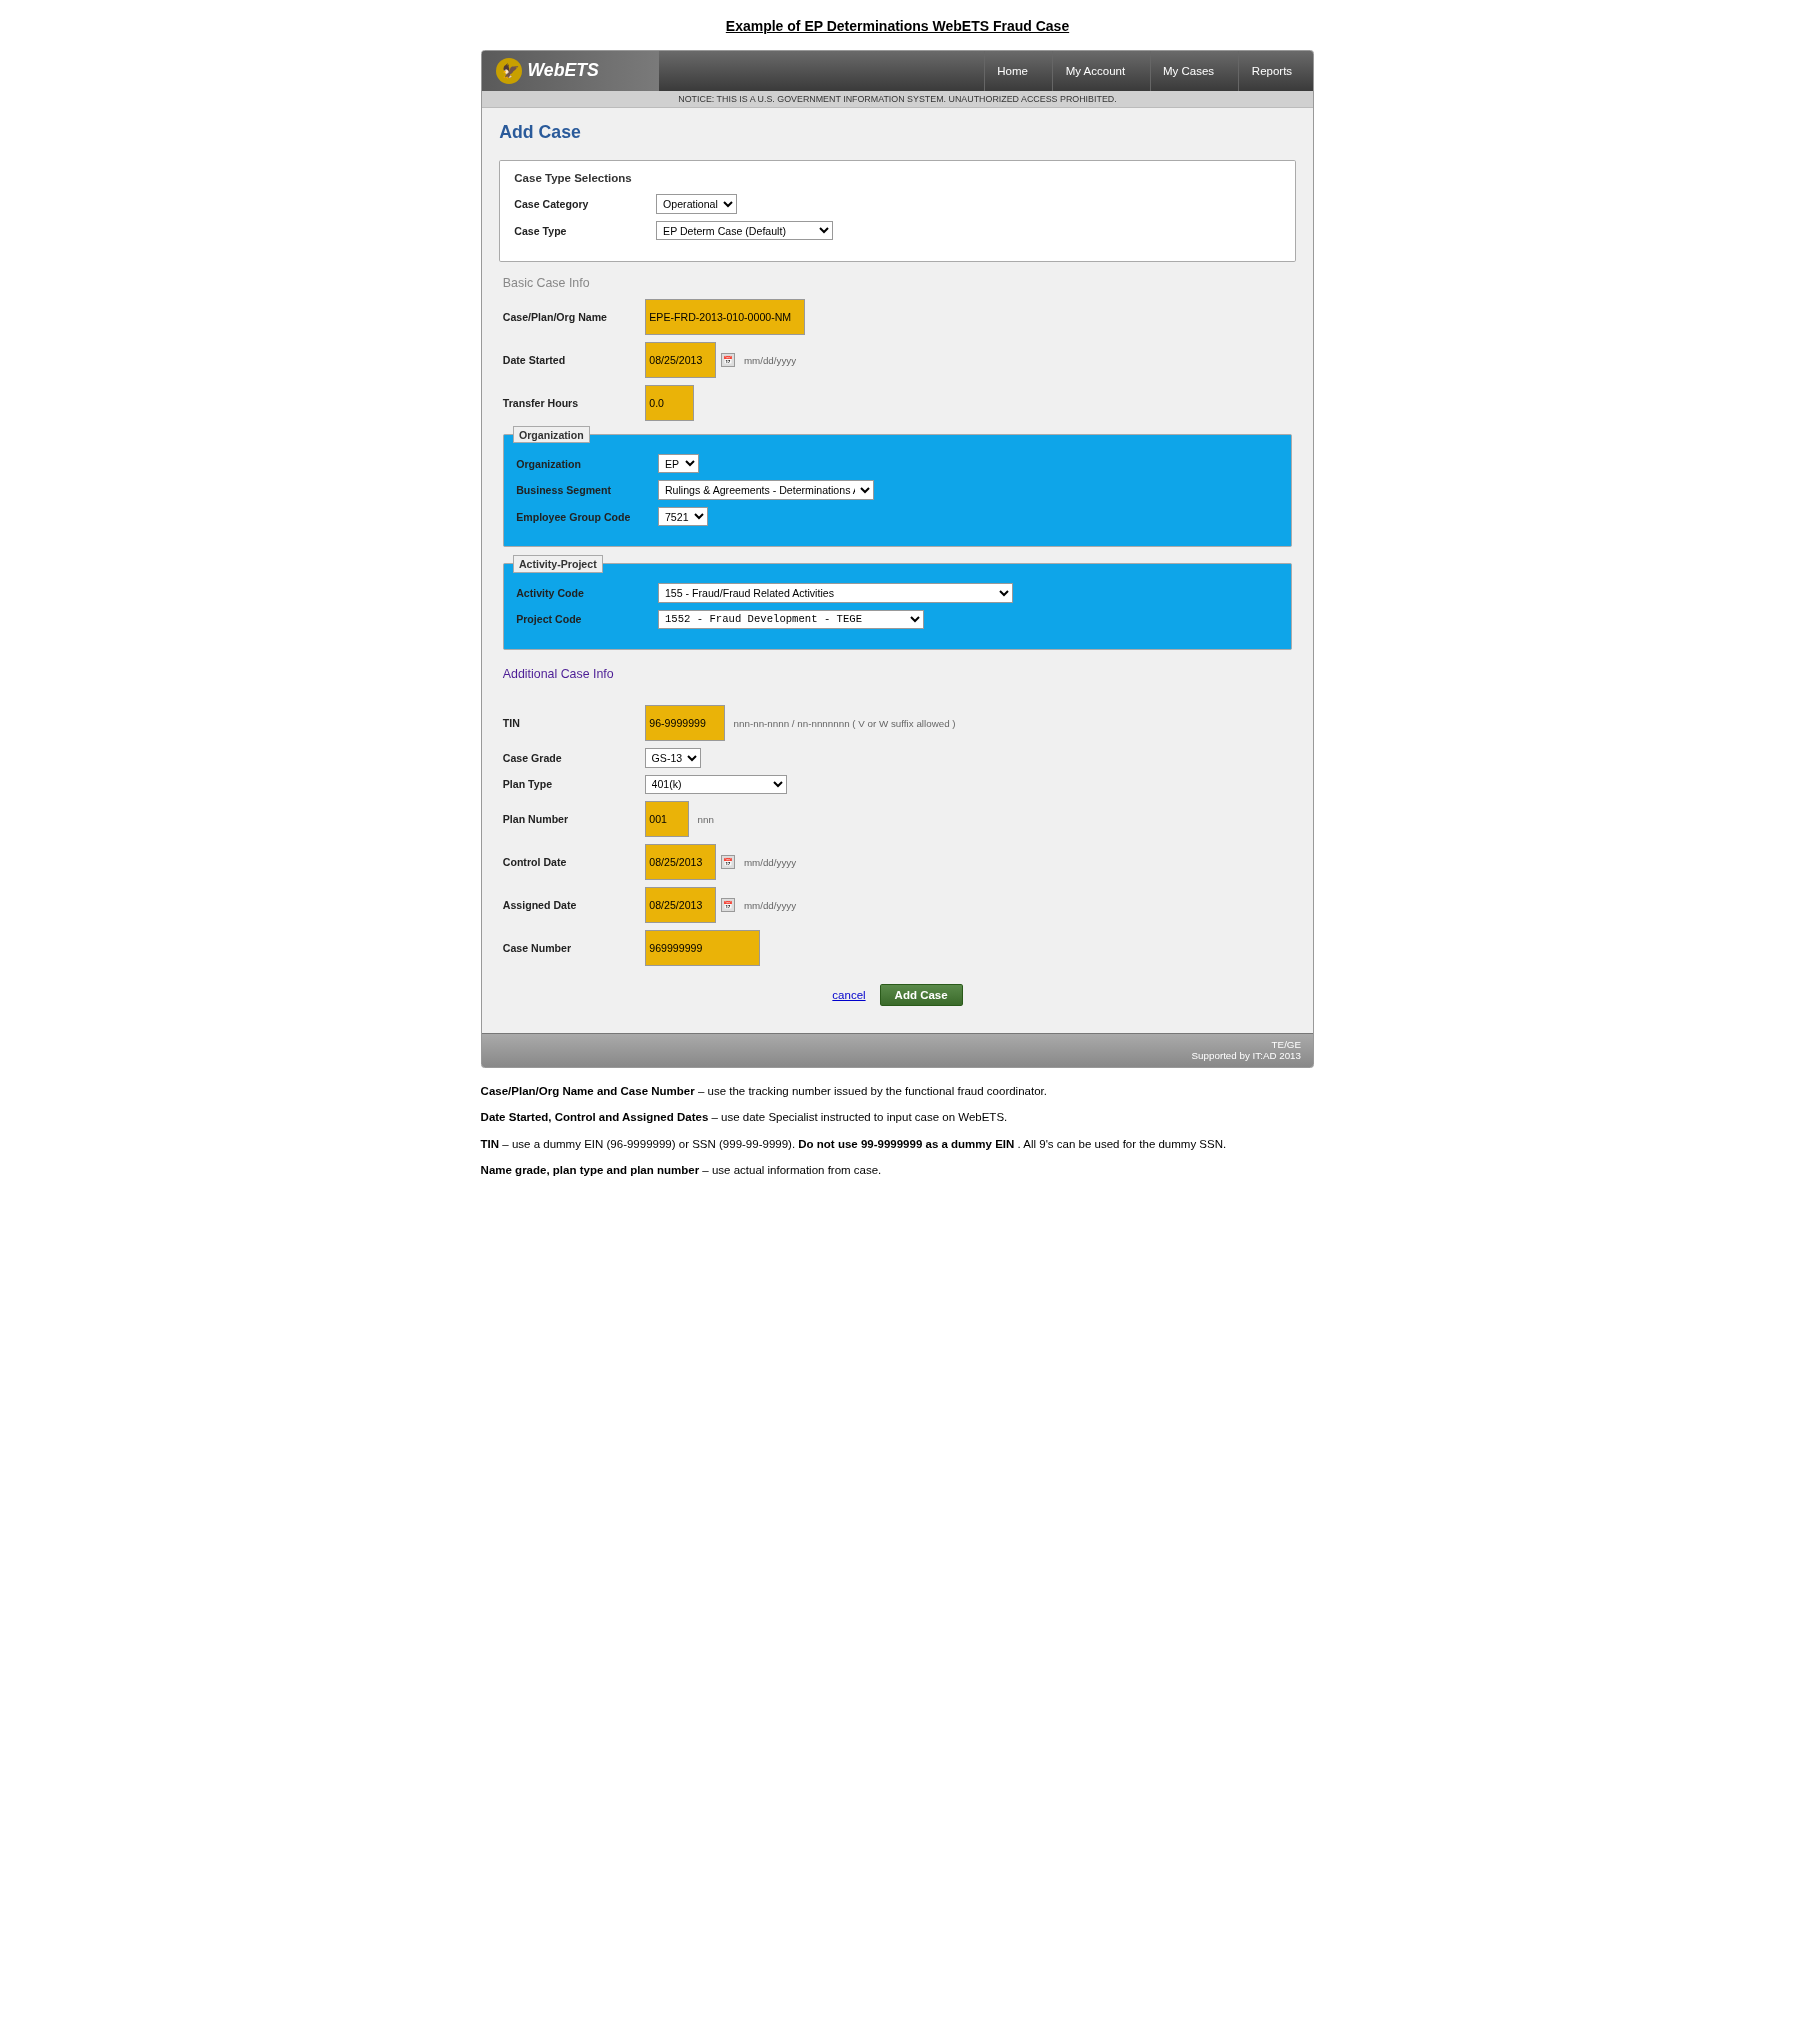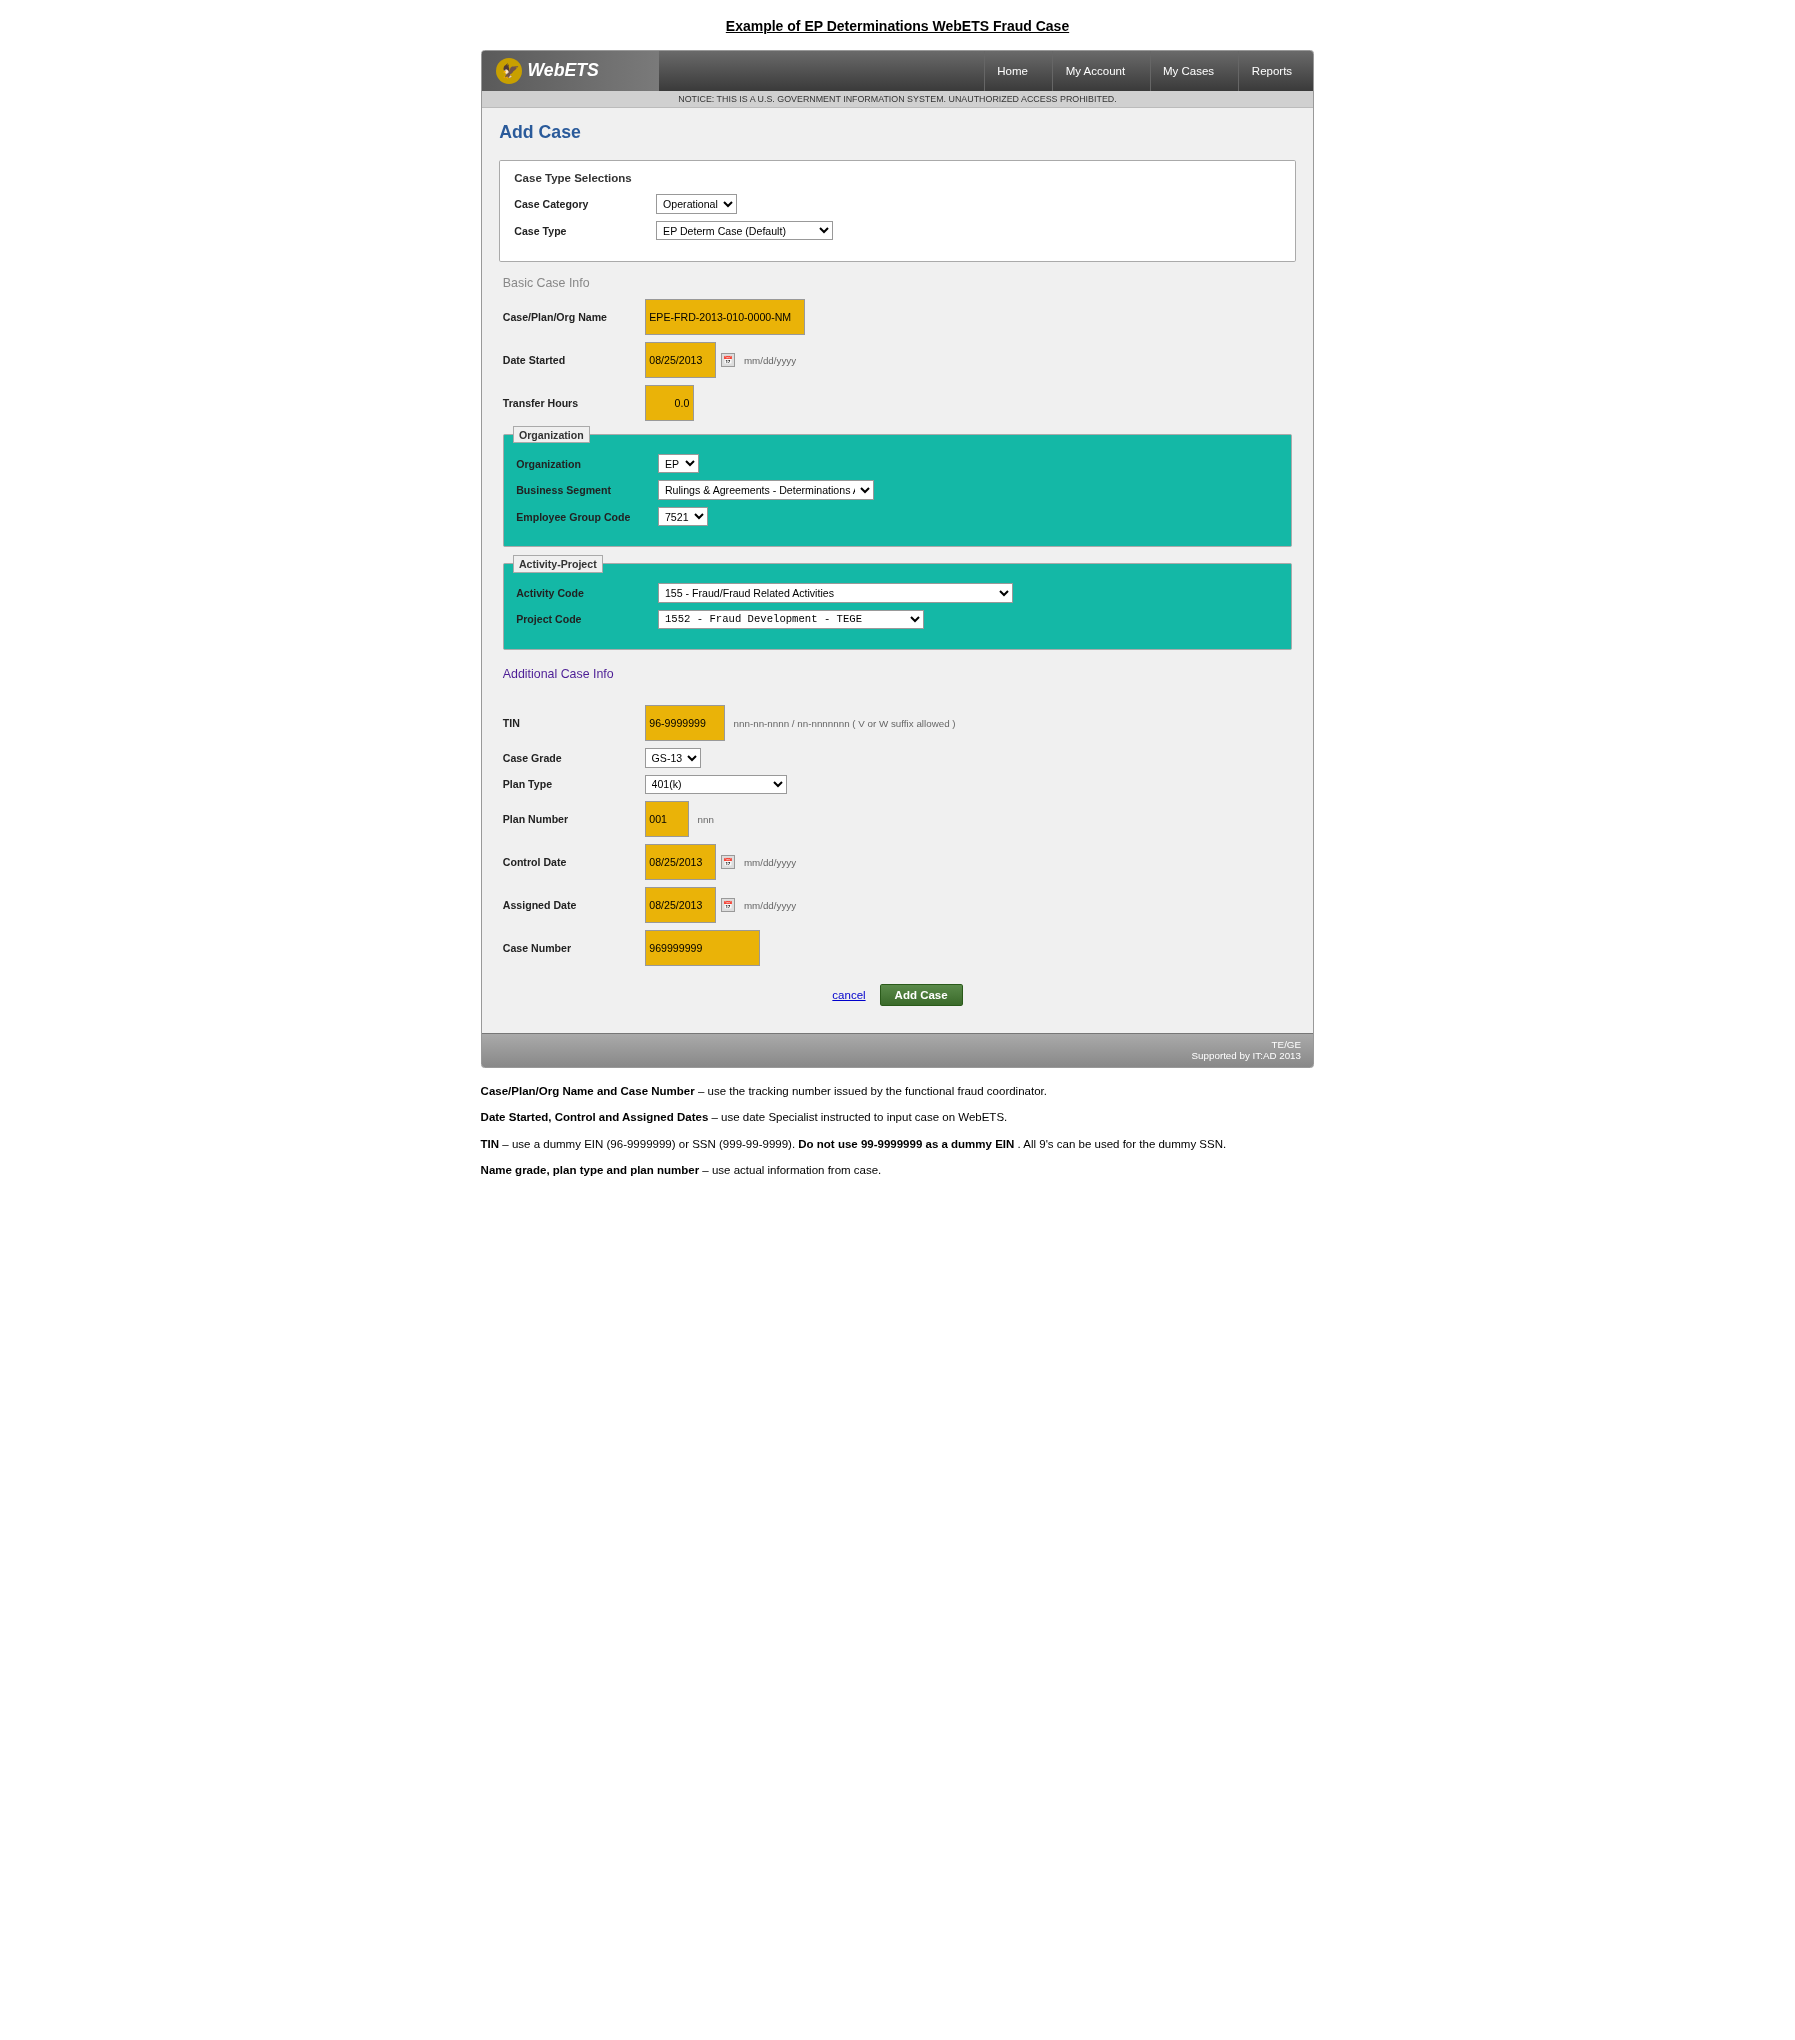--- a/index.html
+++ b/index.html
@@ -162,21 +162,21 @@
 
     .hint-text {
       font-size: 9.8px;
       color: #666;
       margin-left: 3.5px;
     }
 
     
     .subsection-box {
       border: 0.9px solid #aaa;
-      background: #14b8a6;
+      background: #0ea5e9;
       border-radius: 1.8px;
       margin-top: 10.6px;
       padding: 8.9px 12.4px 12.4px;
       position: relative;
     }
 
     .subsection-title {
       font-size: 10.6px;
       font-weight: bold;
       color: #333;
@@ -344,21 +344,21 @@
         <div class="field-control">
           <input type="text" style="width: 71px;" value="08/25/2013">
           <span class="cal-icon">📅</span>
           <span class="hint-text">mm/dd/yyyy</span>
         </div>
       </div>
 
       <div class="field-row">
         <div class="field-label">Transfer Hours</div>
         <div class="field-control">
-          <input type="text" style="width: 49px; text-align: right;" value="0.0">
+          <input type="text" style="width: 49px;" value="0.0">
         </div>
       </div>
 
       <div class="subsection-box" style="margin-top: 12.4px; padding-top: 14px;">
         <span class="subsection-title">Organization</span>
         <div class="subsection-content">
 
           <div class="field-row">
             <div class="field-label">Organization</div>
             <div class="field-control">

